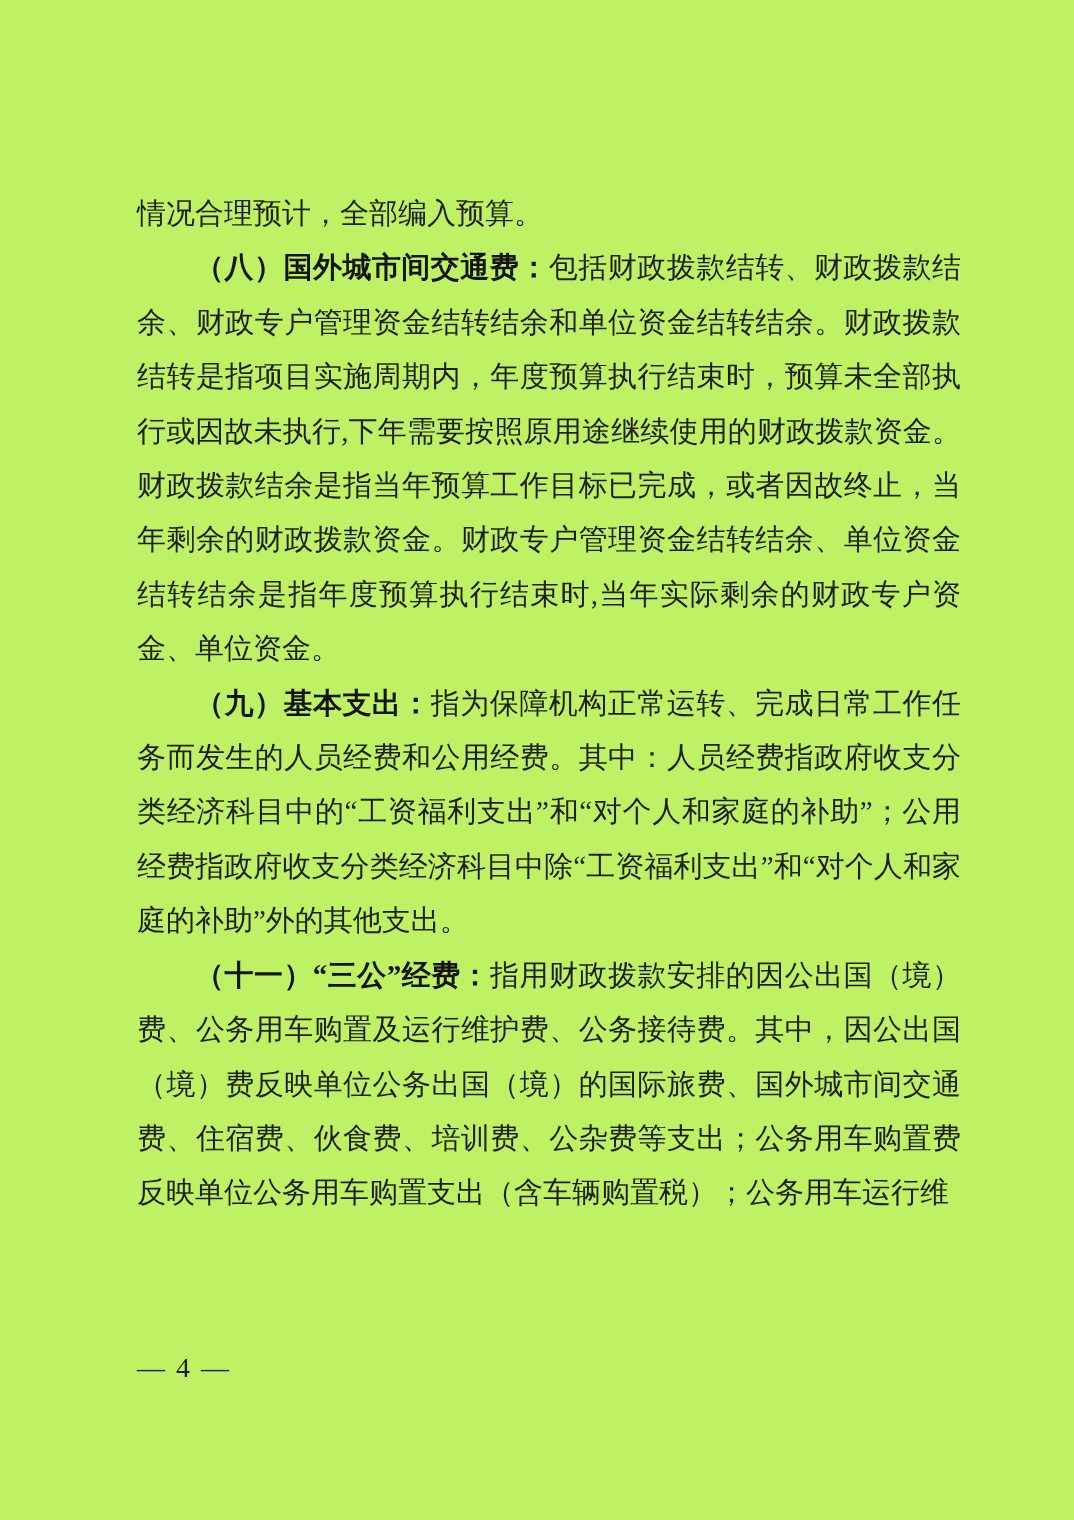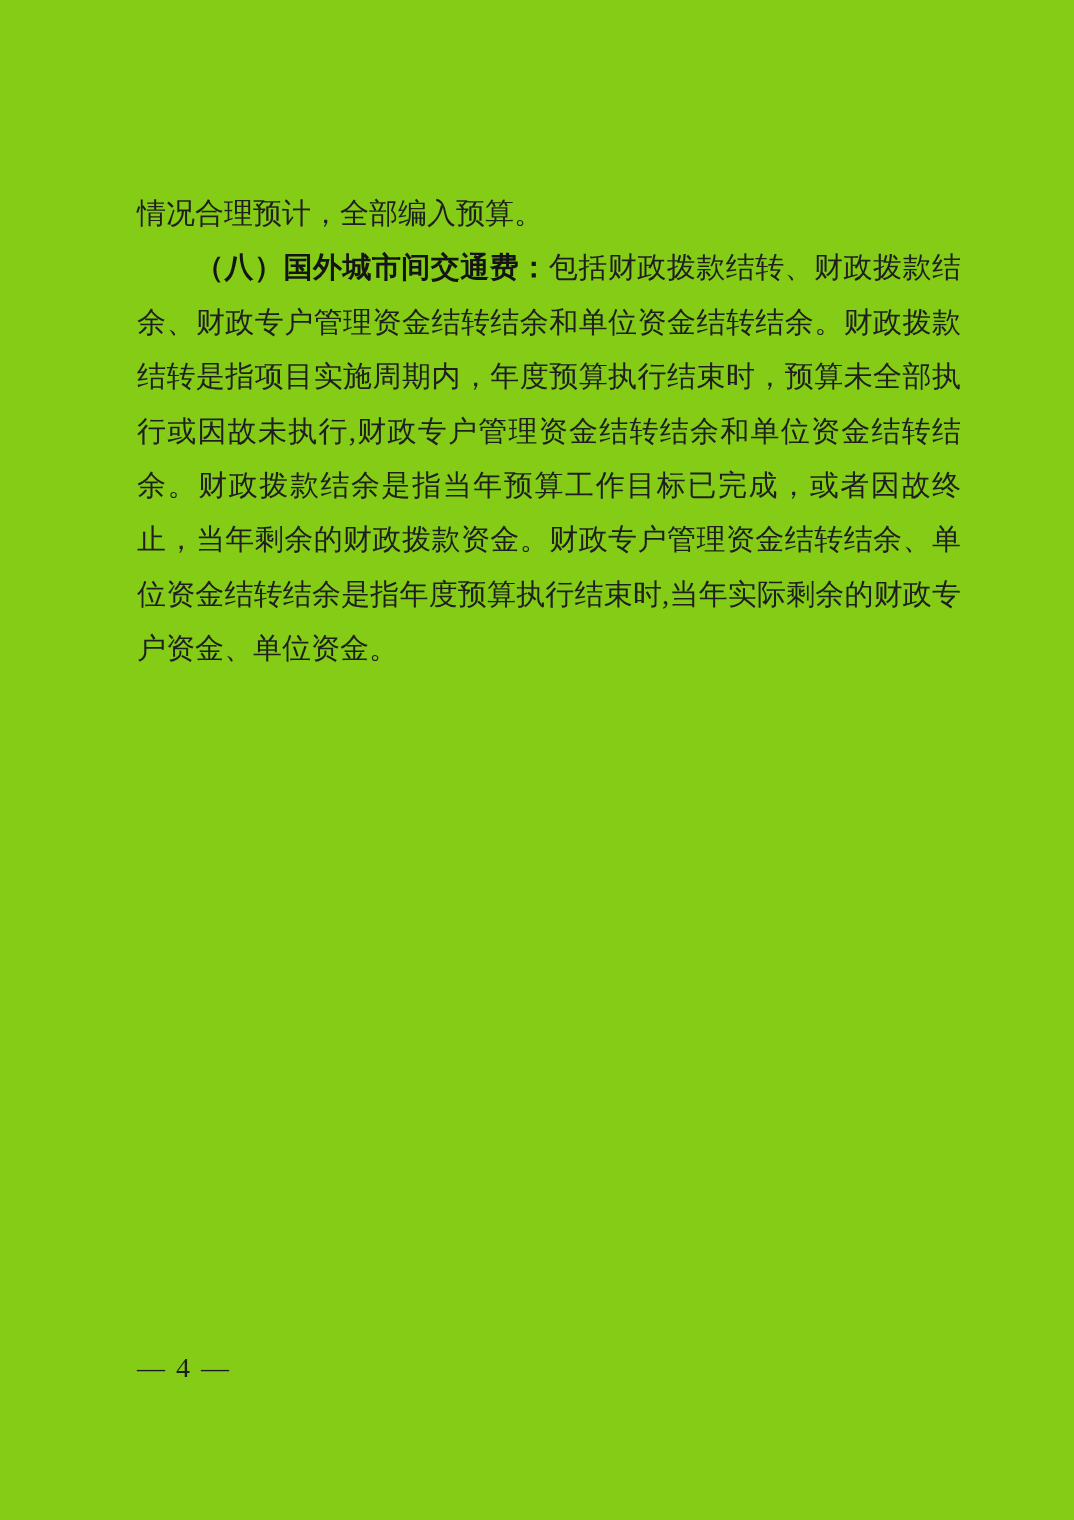--- a/index.html
+++ b/index.html
@@ -4,21 +4,21 @@
 <style>
   html, body {
     margin: 0;
     padding: 0;
     background: #ffffff;
   }
   .page {
     position: relative;
     width: 1074px;
     height: 1520px;
-    background: #84cc16;
+    background: #bef264;
     overflow: hidden;
     font-family: "Liberation Serif", "DejaVu Serif", serif;
     color: #1f1f1f;
   }
   .content {
     position: absolute;
     left: 137px;
     top: 186px;
     width: 824px;
   }
@@ -49,23 +49,25 @@
   }
 </style>
 </head>
 <body>
 
 <div class="page">
   <div class="content">
 
     <p class="para"><span class="h"></span><span>情况合理预计，全部编入预算。</span></p>
 
-    <p class="para indent"><span class="h">（八）国外城市间交通费：</span><span>包括财政拨款结转、财政拨款结余、财政专户管理资金结转结余和单位资金结转结余。财政拨款结转是指项目实施周期内，年度预算执行结束时，预算未全部执行或因故未执行,财政专户管理资金结转结余和单位资金结转结余。财政拨款结余是指当年预算工作目标已完成，或者因故终止，当年剩余的财政拨款资金。财政专户管理资金结转结余、单位资金结转结余是指年度预算执行结束时,当年实际剩余的财政专户资金、单位资金。</span></p>
+    <p class="para indent"><span class="h">（八）国外城市间交通费：</span><span>包括财政拨款结转、财政拨款结余、财政专户管理资金结转结余和单位资金结转结余。财政拨款结转是指项目实施周期内，年度预算执行结束时，预算未全部执行或因故未执行,下年需要按照原用途继续使用的财政拨款资金。财政拨款结余是指当年预算工作目标已完成，或者因故终止，当年剩余的财政拨款资金。财政专户管理资金结转结余、单位资金结转结余是指年度预算执行结束时,当年实际剩余的财政专户资金、单位资金。</span></p>
+
+    <p class="para indent"><span class="h">（九）基本支出：</span><span>指为保障机构正常运转、完成日常工作任务而发生的人员经费和公用经费。其中：人员经费指政府收支分类经济科目中的“工资福利支出”和“对个人和家庭的补助”；公用经费指政府收支分类经济科目中除“工资福利支出”和“对个人和家庭的补助”外的其他支出。</span></p>
 
 
-
+    <p class="para indent"><span class="h">（十一）“三公”经费：</span><span>指用财政拨款安排的因公出国（境）费、公务用车购置及运行维护费、公务接待费。其中，因公出国（境）费反映单位公务出国（境）的国际旅费、国外城市间交通费、住宿费、伙食费、培训费、公杂费等支出；公务用车购置费反映单位公务用车购置支出（含车辆购置税）；公务用车运行维</span></p>
 
   </div>
 
   <div class="footer">
     <span>— 4 —</span>
   </div>
 </div>
 
 </body></html>

